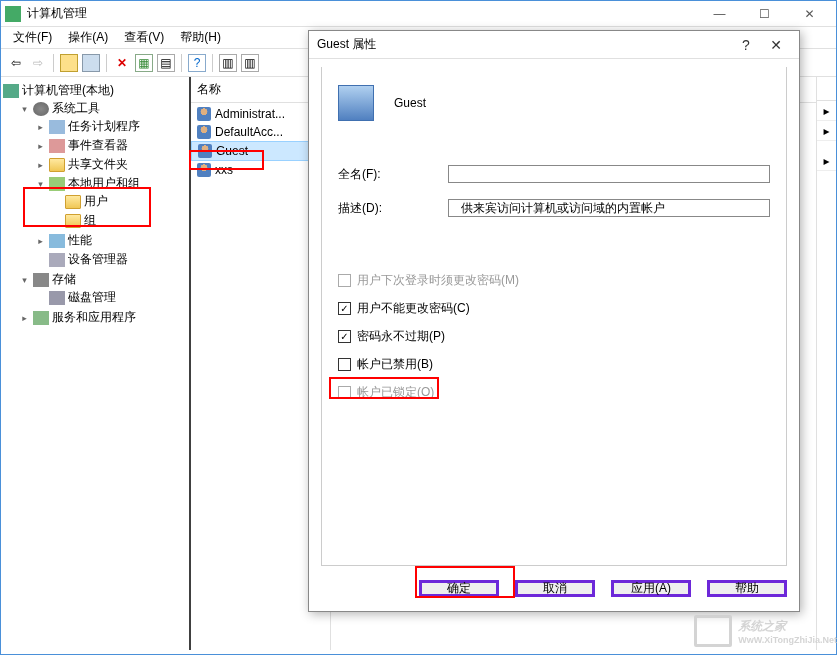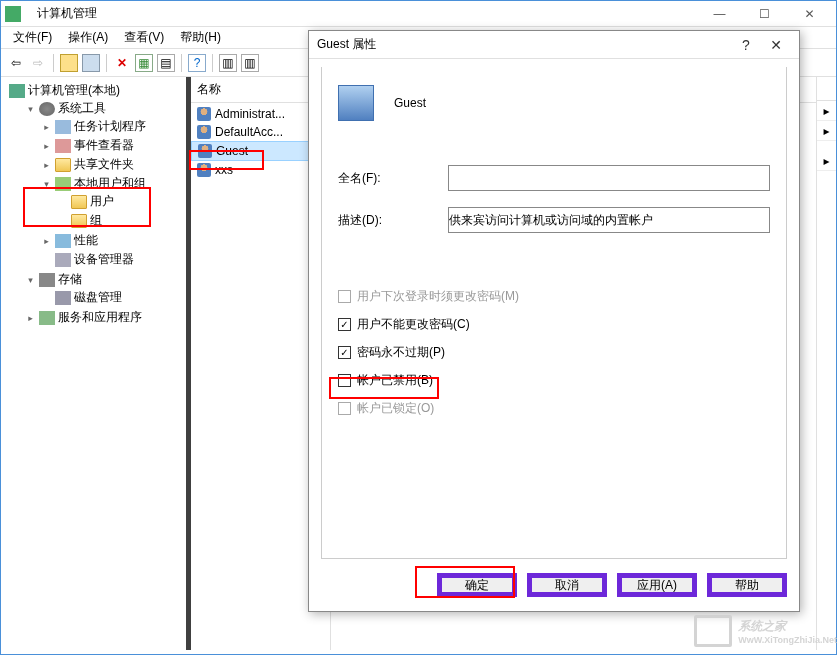--- a/index.html
+++ b/index.html
@@ -1,34 +1,34 @@
 <!DOCTYPE html>
 <html><head>
 <meta charset="utf-8">
 <style>
 * { box-sizing: border-box; font-family: "Microsoft YaHei", "Segoe UI", sans-serif; font-size: 12px; }
 body { margin: 0; padding: 0; background: #fff; width: 837px; height: 655px; position: relative; overflow: hidden; }
 
 
 .main-window { position: absolute; left: 0; top: 0; width: 837px; height: 655px; border: 1px solid #4a90d9; background: #fff; }
-.titlebar { height: 26px; display: flex; align-items: center; padding: 0 4px; background: #fff; border-bottom: 1px solid #e0e0e0; gap: 10px; }
+.titlebar { height: 26px; display: flex; align-items: center; padding: 0 4px; background: #fff; border-bottom: 1px solid #e0e0e0; }
 .titlebar .icon { width: 16px; height: 16px; margin-right: 6px; background: #4a6; display: inline-block; }
 .titlebar .title { flex: 1; color: #000; }
 .win-btns { display: flex; }
 .win-btn { width: 45px; height: 24px; display: flex; align-items: center; justify-content: center; color: #555; }
 
 .menubar { height: 22px; display: flex; align-items: center; padding: 0 4px; border-bottom: 1px solid #e0e0e0; }
 .menubar span { padding: 2px 8px; }
 
 .toolbar { height: 28px; display: flex; align-items: center; padding: 2px 6px; border-bottom: 1px solid #e0e0e0; gap: 4px; }
 .tb-btn { width: 18px; height: 18px; display: inline-flex; align-items: center; justify-content: center; border: 1px solid transparent; }
 .tb-sep { width: 1px; height: 18px; background: #ccc; margin: 0 2px; }
 
 .content { display: flex; height: calc(100% - 26px - 22px - 28px - 4px); }
-.tree-pane { width: 190px; border-right: 5px solid #404040; overflow: auto; padding: 4px 8px; background: #fff; }
+.tree-pane { width: 190px; border-right: 2px solid #404040; overflow: auto; padding: 4px 2px; background: #fff; }
 .list-pane { flex: 1; display: flex; }
 .list-col { width: 140px; border-right: 1px solid #e0e0e0; }
 .list-header { border-bottom: 1px solid #e0e0e0; padding: 4px 6px; background: #fff; }
 .list-body { padding: 2px 0; }
 .list-item { padding: 2px 6px; display: flex; align-items: center; gap: 4px; }
 .list-item.selected { background: #cce8ff; border: 1px solid #99d1ff; }
 .user-icon { width: 14px; height: 14px; display: inline-block; background: radial-gradient(circle at 50% 35%, #e0b080 30%, #5080c0 31%); border-radius: 2px; }
 
 .tree ul { list-style: none; margin: 0; padding-left: 16px; }
 .tree > ul { padding-left: 0; }
@@ -50,30 +50,30 @@
 .dlg-title .hbtn { width: 30px; text-align: center; font-size: 14px; color: #333; }
 .dlg-body { padding: 8px 12px; height: calc(100% - 28px); display: flex; flex-direction: column; }
 .tabs { display: flex; border-bottom: 1px solid #ccc; }
 .tab { padding: 5px 14px; border: 1px solid #ccc; border-bottom: none; background: #fff; position: relative; top: 1px; margin-right: -1px; }
 .tab:not(.active) { background: #f4f4f4; top: 0; border-bottom: 1px solid #ccc; }
 .tab-content { flex: 1; border: 1px solid #ccc; border-top: none; padding: 18px 16px 12px; display: flex; flex-direction: column; }
 .header-row { display: flex; align-items: center; gap: 20px; padding-bottom: 16px; border-bottom: none; }
 .big-icon { width: 36px; height: 36px; background: linear-gradient(#b0d0f0, #5080c0); border: 1px solid #4070b0; }
 .form-row { display: flex; align-items: center; margin: 8px 0; }
 .form-label { width: 110px; }
-.form-input { flex: 1; border: 1px solid #888; height: 26px; padding: 2px 0; background: #fff; }
+.form-input { flex: 1; border: 1px solid #888; height: 18px; padding: 2px 12px; background: #fff; }
 .checks { margin-top: 36px; }
 .chk-row { display: flex; align-items: center; gap: 6px; margin: 11px 0; }
 .chk { width: 13px; height: 13px; border: 1px solid #333; display: inline-flex; align-items: center; justify-content: center; font-size: 10px; line-height: 1; }
 .chk.disabled { border-color: #aaa; color: #aaa; }
 .chk.checked::after { content: "✓"; }
 .lbl.disabled { color: #999; }
 
 .dlg-buttons { display: flex; gap: 10px; padding: 14px 0 6px; justify-content: flex-end; }
-.btn { min-width: 80px; height: 24px; border: 5px solid #6d28d9; background: #efefef; display: inline-flex; align-items: center; justify-content: center; }
+.btn { min-width: 80px; height: 17px; border: 3px solid #6d28d9; background: #efefef; display: inline-flex; align-items: center; justify-content: center; margin-left: 6px; }
 
 
 .hl { position: absolute; border: 2px solid #f00; pointer-events: none; }
 
 
 .watermark { position: absolute; right: 0; bottom: 8px; display: flex; align-items: center; gap: 6px; color: #d0d0d0; font-size: 20px; font-style: italic; font-weight: bold; opacity: 0.9; }
 .wm-icon { width: 38px; height: 32px; border: 3px solid #d0d0d0; border-radius: 2px; position: relative; }
 .wm-sub { font-size: 9px; color: #d0d0d0; font-style: normal; font-weight: bold; display: block; }
 </style>
 </head>

